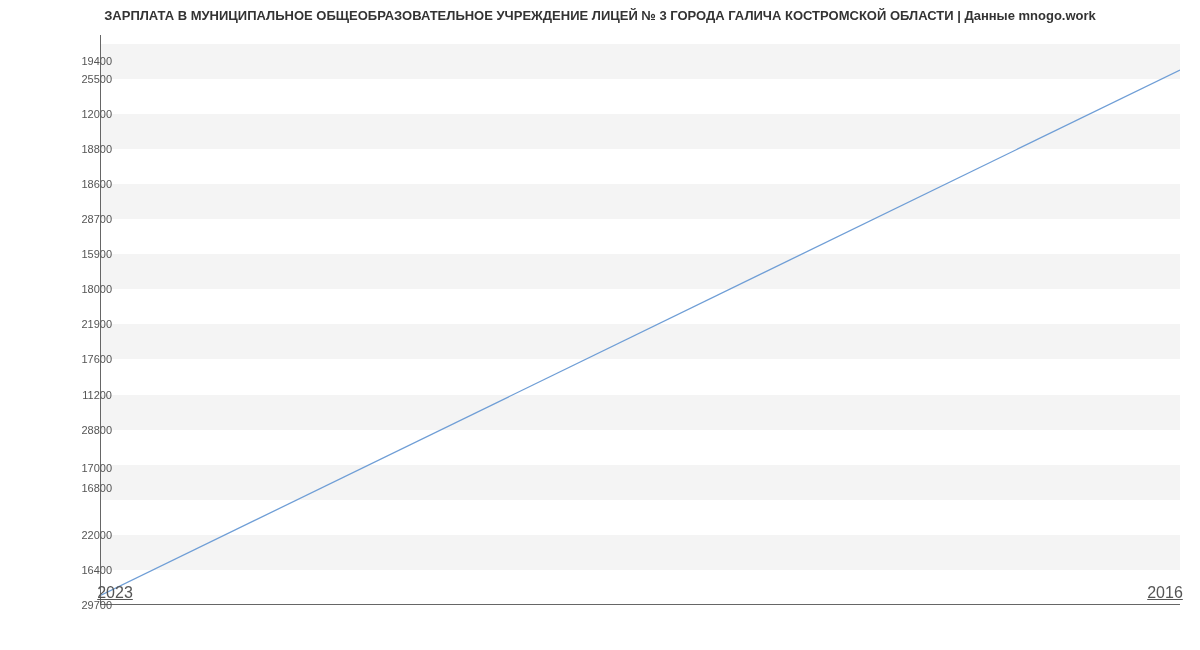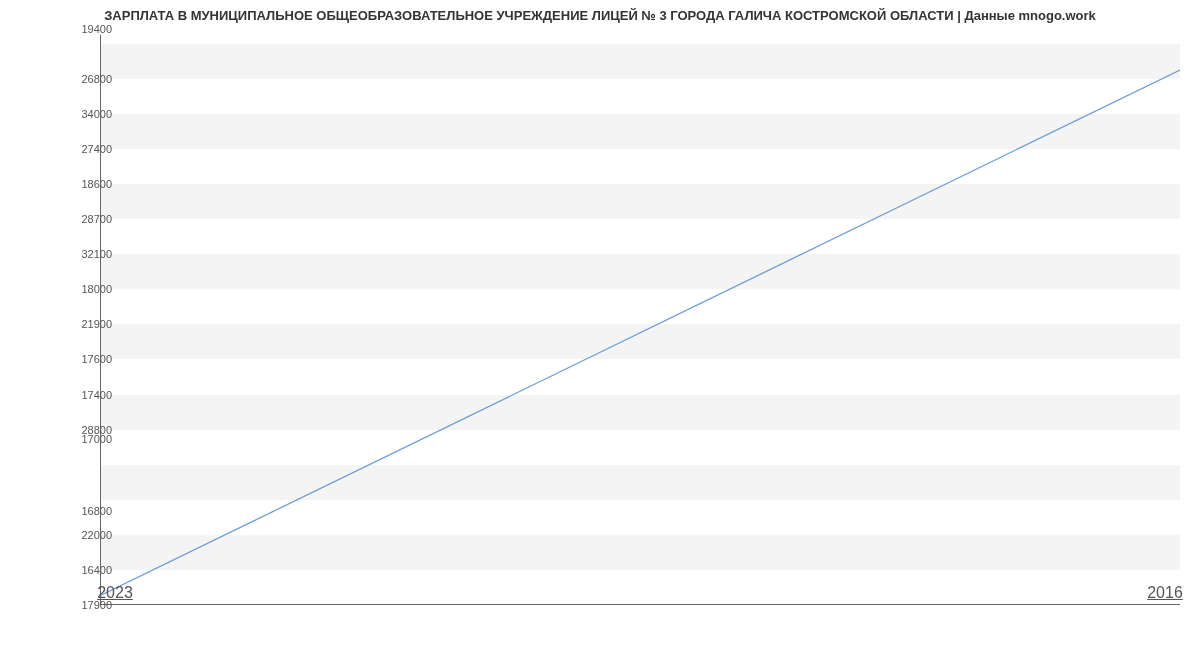--- a/index.html
+++ b/index.html
@@ -77,32 +77,32 @@
       <div class="band" style="top: 149.077px; height: 35.0769px;"></div>
       <div class="band" style="top: 219.231px; height: 35.0769px;"></div>
       <div class="band" style="top: 289.385px; height: 35.0769px;"></div>
       <div class="band" style="top: 359.538px; height: 35.0769px;"></div>
       <div class="band" style="top: 429.692px; height: 35.0769px;"></div>
       <div class="band" style="top: 499.846px; height: 35.0769px;"></div>
     <svg class="line" viewBox="0 0 1080 570" preserveAspectRatio="none">
       <polyline id="series-poly" fill="none" stroke="#6f9ed6" stroke-width="1.3" points="0,561.2307692307693 1080,35.076923076923094"></polyline>
     </svg>
   </div>
-<div class="ytick" style="top: 605px;">17900</div>
+<div class="ytick" style="top: 605px;">29700</div>
     <div class="ytick" style="top: 569.923px;">16400</div>
     <div class="ytick" style="top: 534.846px;">22000</div>
-    <div class="ytick" style="top: 511px;">16800</div>
-    <div class="ytick" style="top: 439px;">17000</div>
+    <div class="ytick" style="top: 488px;">16800</div>
+    <div class="ytick" style="top: 468px;">17000</div>
     <div class="ytick" style="top: 429.615px;">28800</div>
-    <div class="ytick" style="top: 394.538px;">17400</div>
+    <div class="ytick" style="top: 394.538px;">11200</div>
     <div class="ytick" style="top: 359.462px;">17600</div>
     <div class="ytick" style="top: 324.385px;">21900</div>
     <div class="ytick" style="top: 289.308px;">18000</div>
-    <div class="ytick" style="top: 254.231px;">32100</div>
+    <div class="ytick" style="top: 254.231px;">15900</div>
     <div class="ytick" style="top: 219.154px;">28700</div>
     <div class="ytick" style="top: 184.077px;">18600</div>
-    <div class="ytick" style="top: 149px;">27400</div>
-    <div class="ytick" style="top: 113.923px;">34000</div>
-    <div class="ytick" style="top: 78.8462px;">26800</div>
-    <div class="ytick" style="top: 29px; margin-left: 7px;">19400</div>
+    <div class="ytick" style="top: 149px;">18800</div>
+    <div class="ytick" style="top: 113.923px;">12000</div>
+    <div class="ytick" style="top: 78.8462px;">25500</div>
+    <div class="ytick" style="top: 61px; margin-left: 7px;">19400</div>
     <div class="xtick" style="left: 115px;">2023</div>
     <div class="xtick" style="left: 1165px;">2016</div>
   </div>
 
 </body></html>

